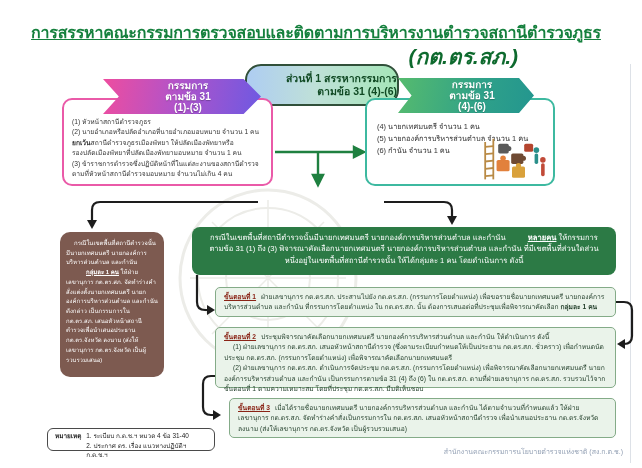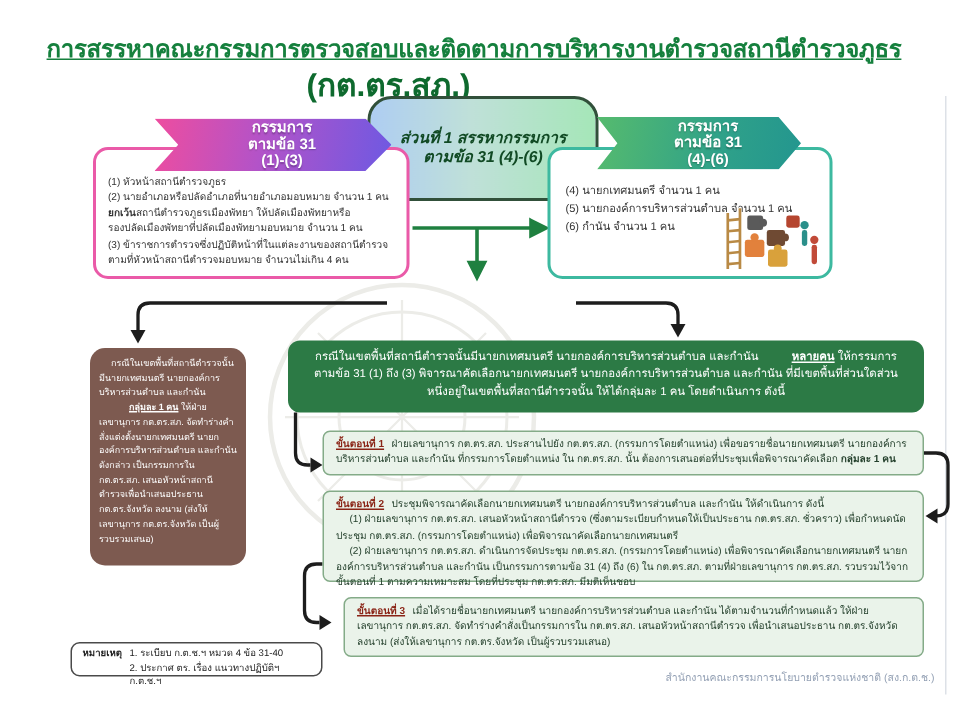--- a/index.html
+++ b/index.html
@@ -1,24 +1,24 @@
 <!DOCTYPE html>
 <html><head>
 <meta charset="utf-8">
 <style>
   html,body{margin:0;padding:0;background:#fff;}
   .canvas{position:relative;width:642px;height:468px;background:#ffffff;overflow:hidden;
           font-family:"Liberation Sans","DejaVu Sans",sans-serif;color:#222;}
   .abs{position:absolute;}
   
   .title{top:20px;left:0;width:632px;text-align:center;font-size:16px;font-weight:bold;color:#15803d;letter-spacing:-0.2px;text-decoration:underline;}
-  .subtitle{top:40px;left:0;width:518px;text-align:center;font-size:21px;font-weight:bold;color:#0e6a2e;}
+  .subtitle{top:40px;left:0;width:518px;text-align:right;font-size:21px;font-weight:bold;color:#0e6a2e;font-style:italic;}
   .part-badge{top:64px;left:245px;width:150px;border:2px solid #31503a;border-radius:16px;
      background:linear-gradient(90deg,#aecdf2 0%,#bfe0d8 45%,#a5e6b8 100%);
-     text-align:center;font-size:10.5px;font-weight:bold;color:#114a24;line-height:1.25;padding:20px 0;font-style:italic;}
+     text-align:right;font-size:10.5px;font-weight:bold;color:#114a24;line-height:1.25;padding:6px 0;}
   
   .banner{height:35px;display:flex;flex-direction:column;justify-content:center;text-align:center;
      color:#fff;font-weight:bold;font-size:10px;line-height:1.12;padding-left:12px;
      clip-path:polygon(0% 0%,89% 0%,100% 50%,89% 100%,0% 100%,10% 50%);z-index:4;
      text-shadow:0 1px 1px rgba(0,0,0,.25);}
   .banner-left{top:79px;left:103px;width:146px;background:linear-gradient(100deg,#ee4d9f 0%,#b353c8 45%,#6e59e2 100%);}
   .banner-right{top:78px;left:398px;width:124px;background:linear-gradient(100deg,#56bb6e 0%,#2fa189 60%,#23968f 100%);}
   
   .topbox{background:#fff;border-radius:10px;z-index:2;}
   .box-left{top:98px;left:62px;width:211px;height:88px;border:2px solid #ea5aa8;

